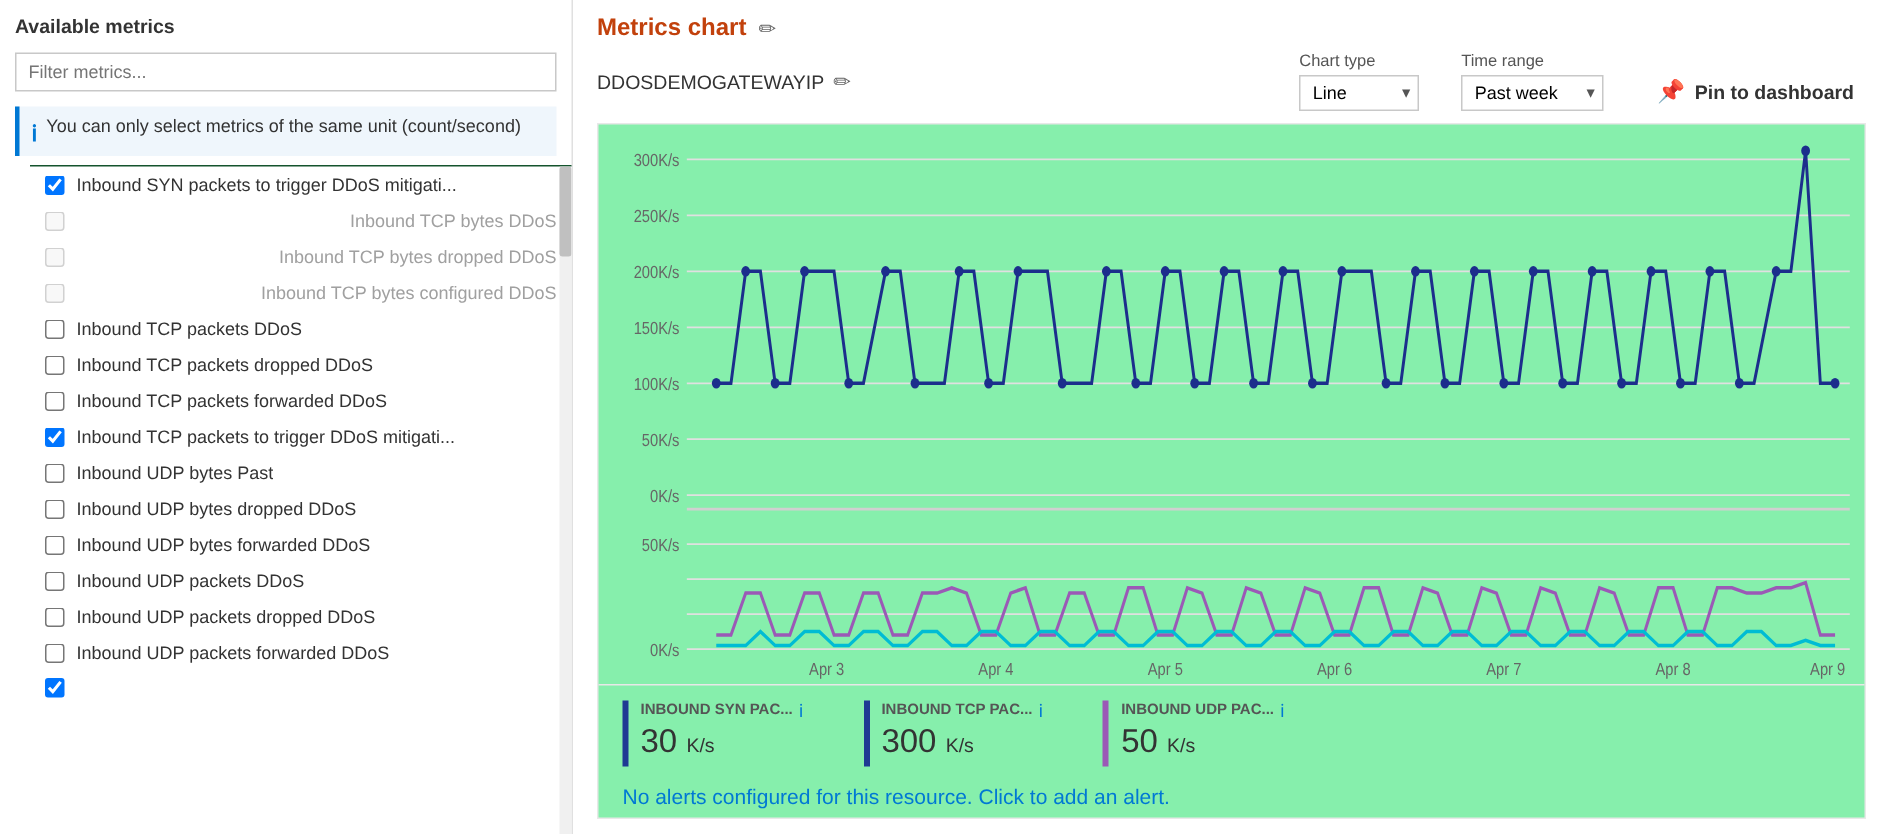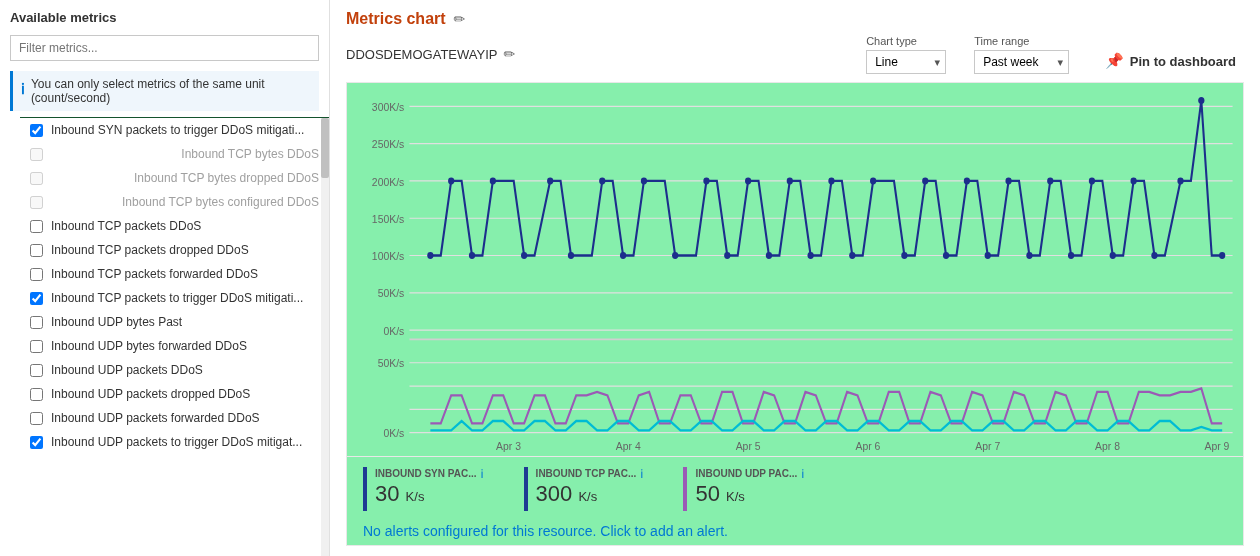--- a/index.html
+++ b/index.html
@@ -1,19 +1,19 @@
 <!DOCTYPE html>
 <html><head>
   <meta charset="utf-8">
   <style>
     * { box-sizing: border-box; margin: 0; padding: 0; }
     body { font-family: 'Segoe UI', Arial, sans-serif; font-size: 13px; background: #fff; color: #333; overflow: hidden; }
     .container { display: flex; width: 1260px; height: 556px; }
     
-    .left-panel { width: 330px; border-right: 1px solid #e0e0e0; display: flex; flex-direction: column; flex-shrink: 0; }
+    .left-panel { width: 382px; border-right: 1px solid #e0e0e0; display: flex; flex-direction: column; flex-shrink: 0; }
     .left-header { padding: 10px 10px 6px 10px; font-weight: 600; font-size: 13px; color: #333; }
     .filter-input-wrap { padding: 4px 10px 6px 10px; }
     .filter-input { width: 100%; border: 1px solid #c8c8c8; padding: 5px 8px; font-size: 12px; color: #999; outline: none; }
     .info-banner { display: flex; align-items: flex-start; background: #eff6fc; border-left: 3px solid #0078d4; margin: 4px 10px 6px 10px; padding: 6px 8px; font-size: 12px; color: #333; gap: 6px; }
     .info-icon { color: #0078d4; font-size: 15px; font-weight: bold; flex-shrink: 0; margin-top: 1px; }
     .metrics-list { flex: 1; overflow-y: auto; border-top: 1px solid #14532d; position: relative; margin-left: 20px; }
     .metrics-list-inner { padding: 0; }
     .metric-item { display: flex; align-items: center; padding: 5px 10px; gap: 8px; border-bottom: none; font-size: 12px; color: #333; }
     .metric-item.checked { color: #333; }
     .metric-item.disabled { color: #a0a0a0; justify-content: space-between; }
@@ -100,37 +100,40 @@
           <div class="metric-item checked">
             <input type="checkbox" class="metric-checkbox" checked="" style="">
             <span class="metric-label">Inbound TCP packets to trigger DDoS mitigati...</span>
           </div>
           <div class="metric-item checked">
             <input type="checkbox" class="metric-checkbox" style="">
             <span class="metric-label">Inbound UDP bytes Past</span>
           </div>
           <div class="metric-item checked">
             <input type="checkbox" class="metric-checkbox" style="">
+            <span class="metric-label">Inbound UDP bytes dropped DDoS</span>
+          </div>
+          <div class="metric-item checked">
+            <input type="checkbox" class="metric-checkbox" style="">
             <span class="metric-label">Inbound UDP bytes forwarded DDoS</span>
           </div>
           <div class="metric-item checked">
             <input type="checkbox" class="metric-checkbox" style="">
             <span class="metric-label">Inbound UDP packets DDoS</span>
           </div>
           <div class="metric-item checked">
             <input type="checkbox" class="metric-checkbox" style="">
             <span class="metric-label">Inbound UDP packets dropped DDoS</span>
           </div>
           <div class="metric-item checked">
             <input type="checkbox" class="metric-checkbox" style="">
             <span class="metric-label">Inbound UDP packets forwarded DDoS</span>
           </div>
           <div class="metric-item checked">
             <input type="checkbox" class="metric-checkbox" checked="" style="">
-            <span class="metric-label">Inbound UDP packets to trigger DDoS mitigat...</span>
           </div>
         </div>
       <div class="scrollbar-track">
         <div class="scrollbar-thumb"></div>
       </div>
     </div>
   </div>
 
   <div class="right-panel">
     <div class="right-header">

